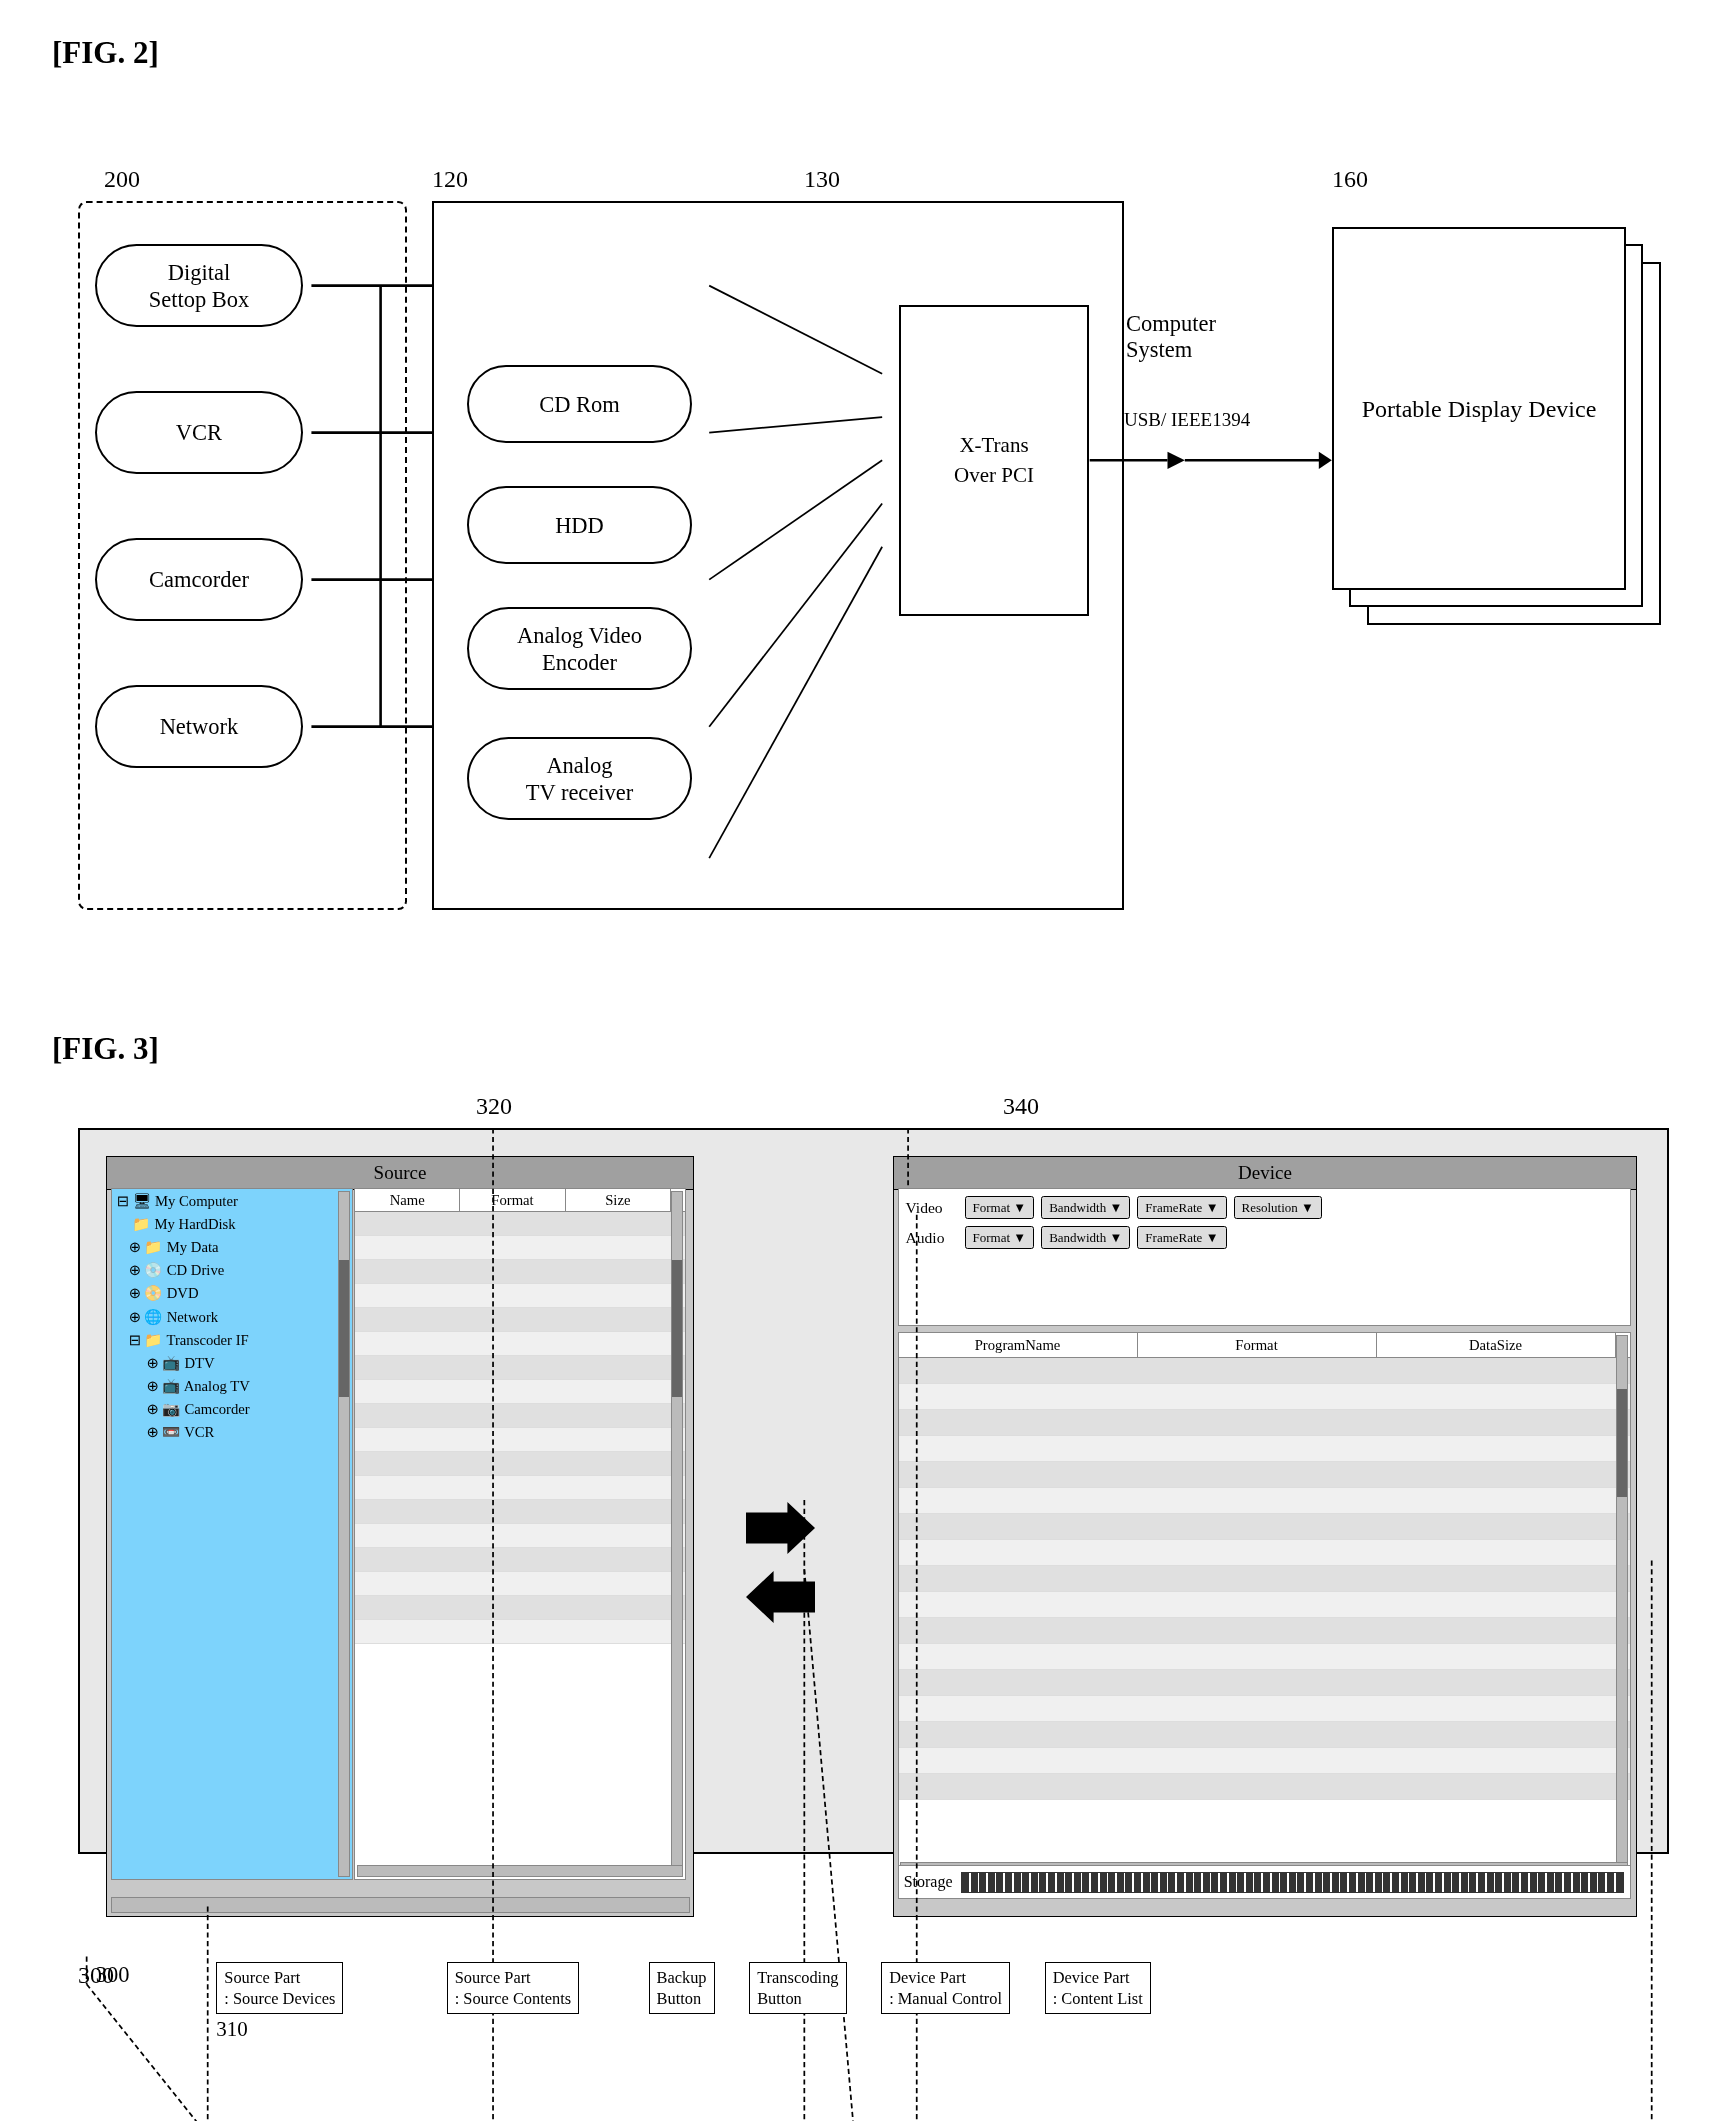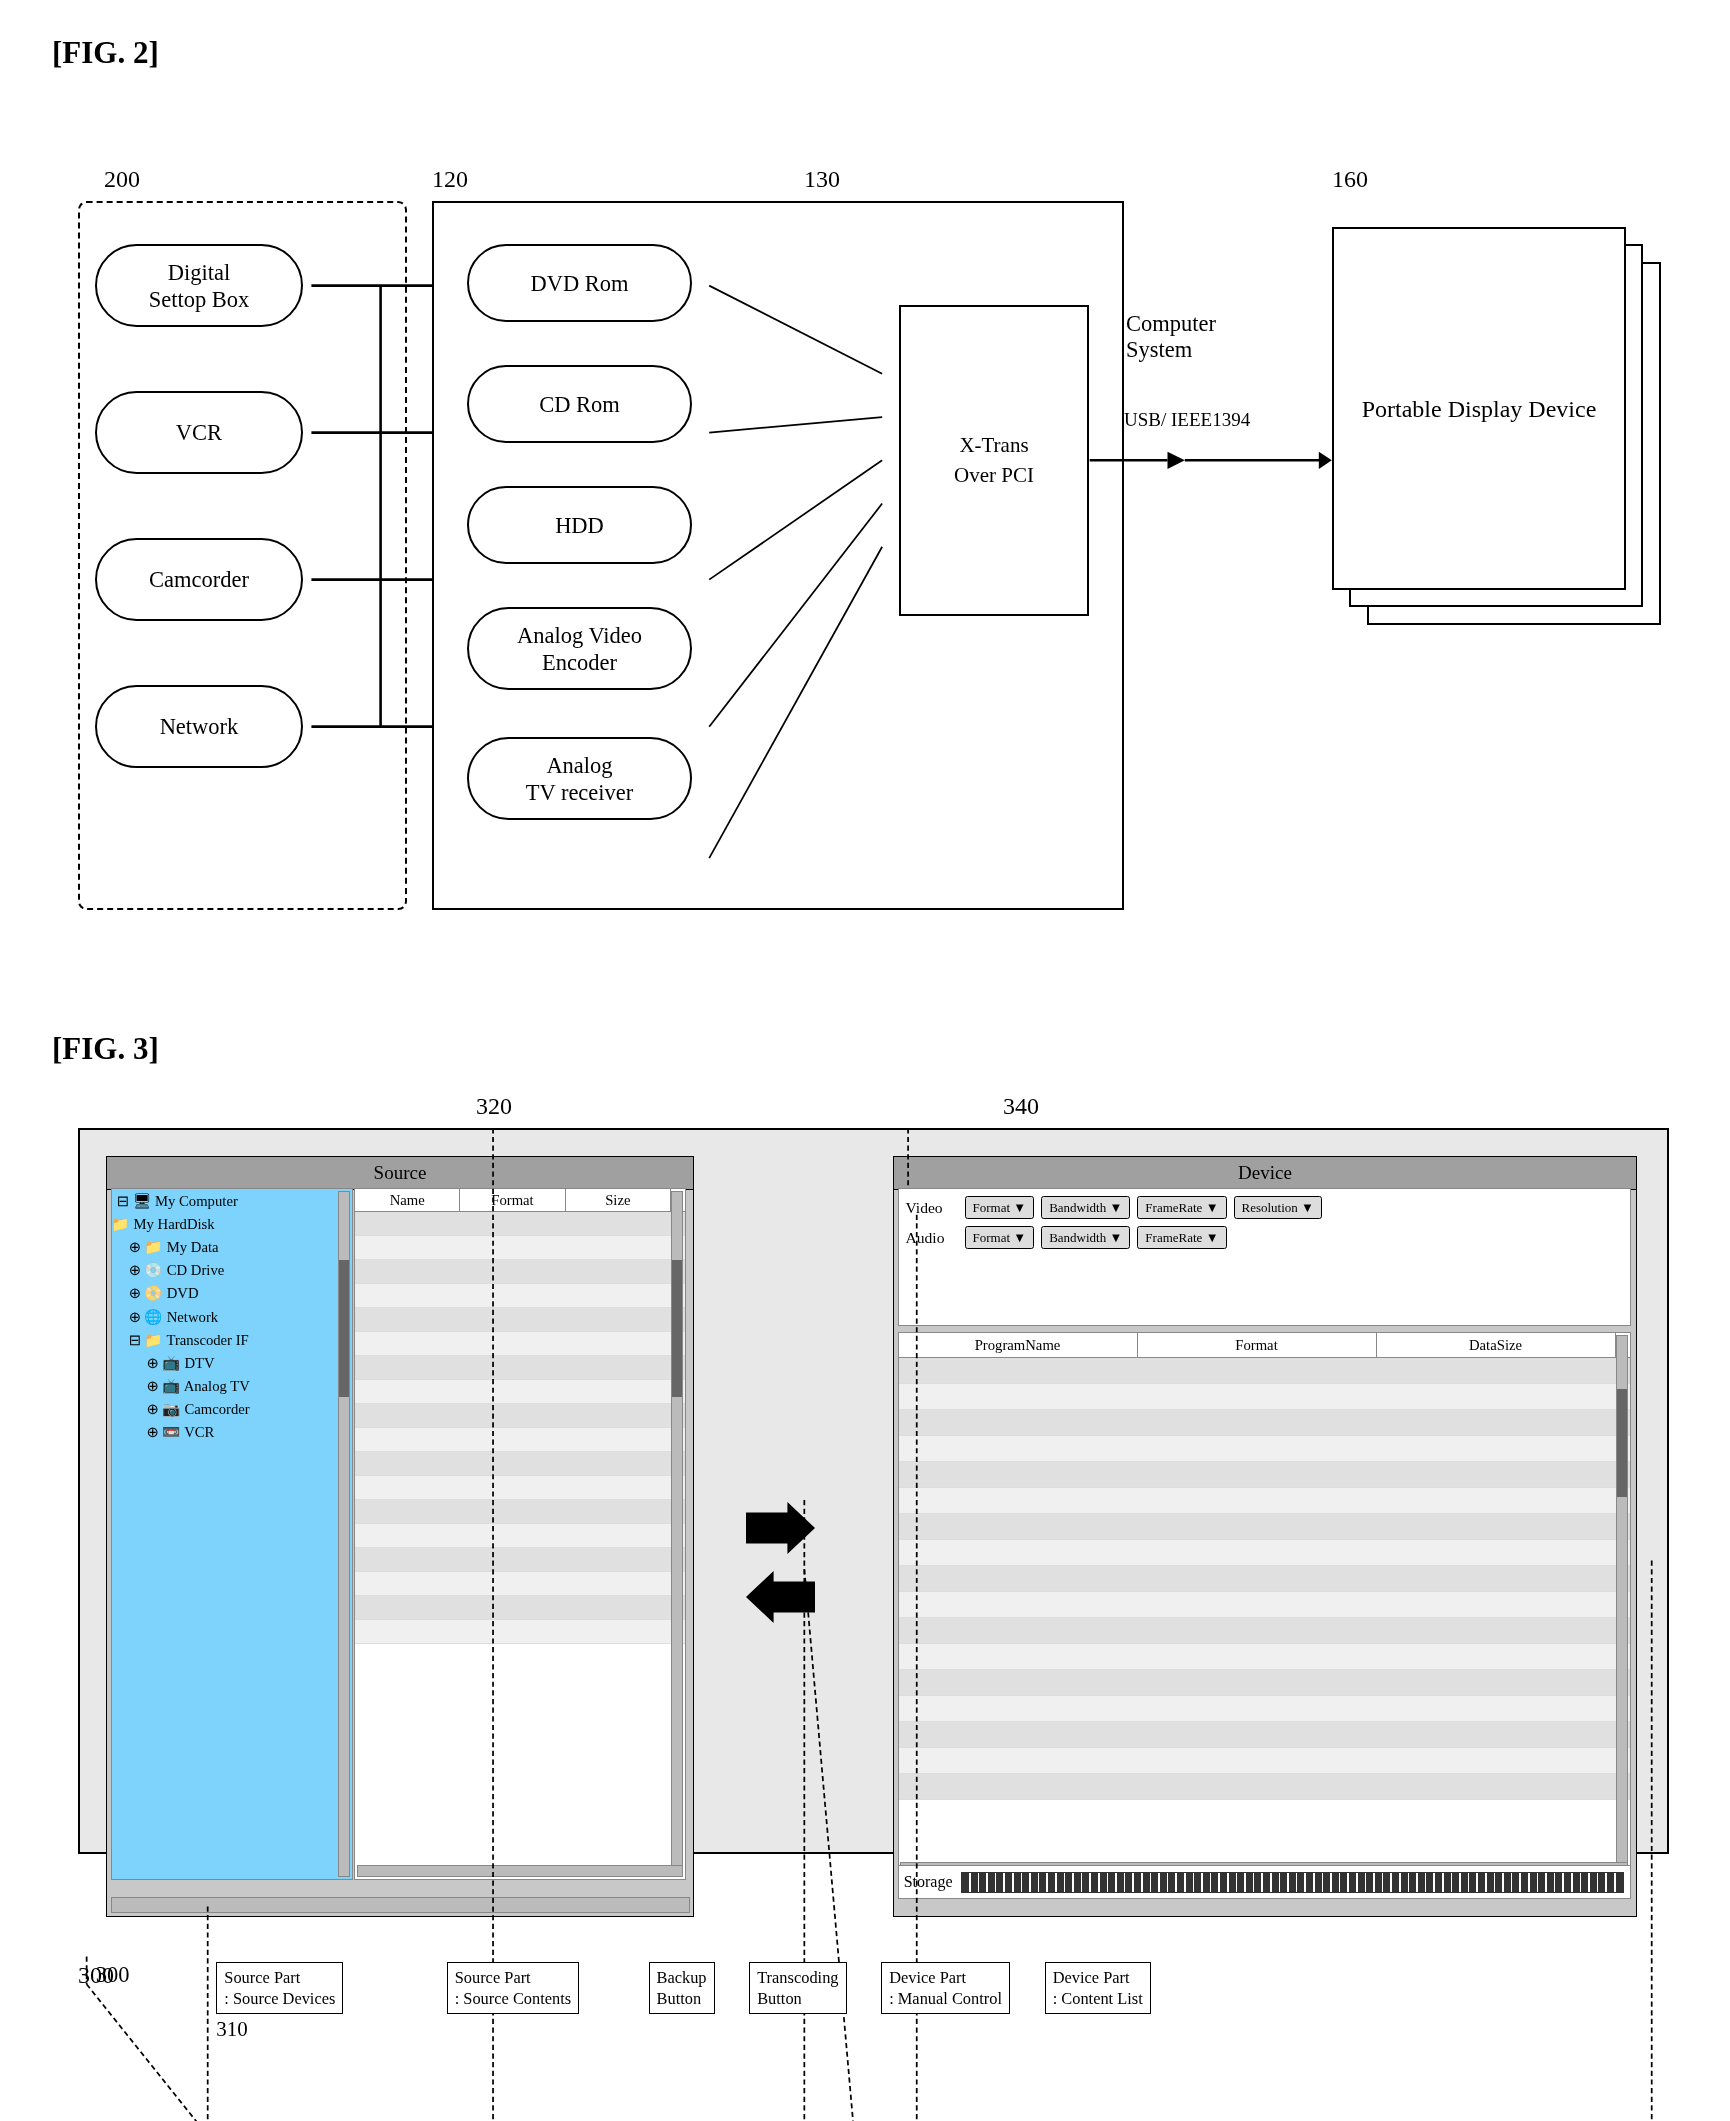--- a/index.html
+++ b/index.html
@@ -426,21 +426,20 @@
 
     <div class="pill" style="top:147px;left:43px;width:208px;height:83px;">Digital<br>Settop Box</div>
     <div class="pill" style="top:294px;left:43px;width:208px;height:83px;">VCR</div>
     <div class="pill" style="top:441px;left:43px;width:208px;height:83px;">Camcorder</div>
     <div class="pill" style="top:588px;left:43px;width:208px;height:83px;">Network</div>
 
     <div class="computer-box">
       <div class="computer-box-label">Computer System</div>
     </div>
 
-    <div class="pill" style="top:147px;left:415px;width:225px;height:78px;">DVD Rom</div>
     <div class="pill" style="top:268px;left:415px;width:225px;height:78px;">CD Rom</div>
     <div class="pill" style="top:389px;left:415px;width:225px;height:78px;">HDD</div>
     <div class="pill" style="top:510px;left:415px;width:225px;height:83px;">Analog Video<br>Encoder</div>
     <div class="pill" style="top:640px;left:415px;width:225px;height:83px;">Analog<br>TV receiver</div>
 
     <div class="xtrans-box">X-Trans<br>Over PCI</div>
 
     <div class="usb-label">USB/
 IEEE1394</div>
 
@@ -468,21 +467,21 @@
 
     <div class="num-label" style="top:432px;left:1574px;">350</div>
 
     <div class="fig3-outer">
 
       <div class="source-panel">
         <div class="panel-title">Source</div>
 
         <div class="source-tree">
           <div class="tree-item">⊟ 🖥 My Computer</div>
-          <div class="tree-item" style="padding-left:0;">📁 My HardDisk</div>
+          <div class="tree-item" style="padding-left:21px;">📁 My HardDisk</div>
           <div class="tree-item" style="padding-left:17.3px;">⊕ 📁 My Data</div>
           <div class="tree-item" style="padding-left:17.3px;">⊕ 💿 CD Drive</div>
           <div class="tree-item" style="padding-left:17.3px;">⊕ 📀 DVD</div>
           <div class="tree-item" style="padding-left:17.3px;">⊕ 🌐 Network</div>
           <div class="tree-item" style="padding-left:17.3px;">⊟ 📁 Transcoder IF</div>
           <div class="tree-item" style="padding-left:35px;">⊕ 📺 DTV</div>
           <div class="tree-item" style="padding-left:35px;">⊕ 📺 Analog TV</div>
           <div class="tree-item" style="padding-left:35px;">⊕ 📷 Camcorder</div>
           <div class="tree-item" style="padding-left:35px;">⊕ 📼 VCR</div>
           <div class="scrollbar-v">

